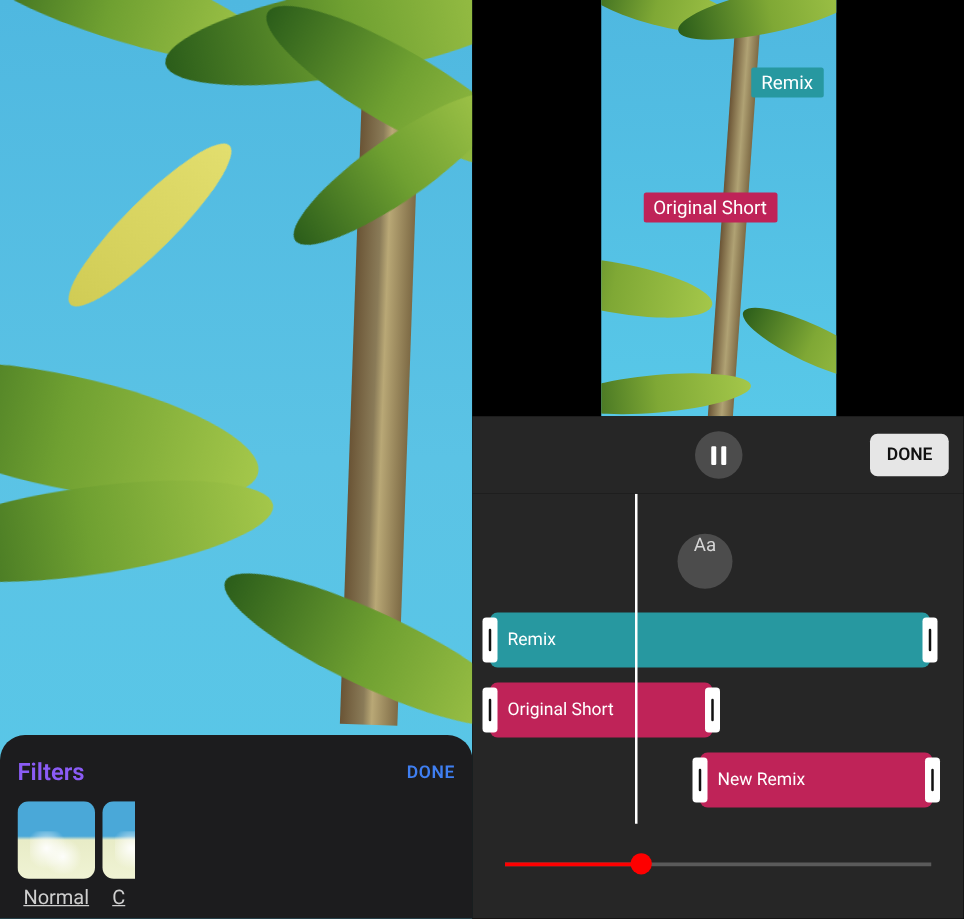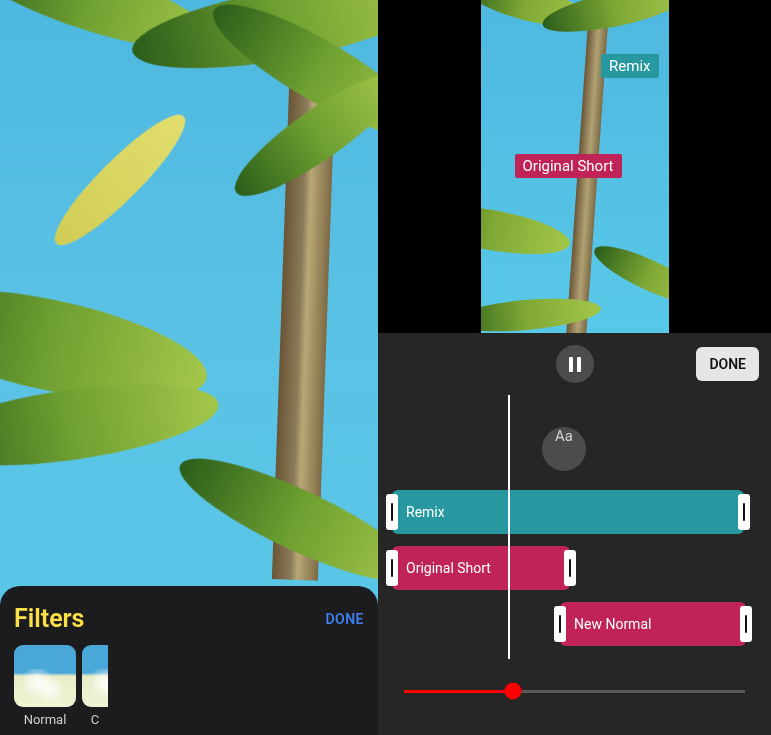--- a/index.html
+++ b/index.html
@@ -35,38 +35,38 @@
     .f6 { top:390px; left:-80px; width:300px; height:70px; transform: rotate(-8deg); }
     .f7 { top:490px; right:-50px; width:260px; height:60px; transform: rotate(25deg); }
     .f8 { top:160px; left:30px; width:180px; height:40px; transform: rotate(-45deg); background:linear-gradient(90deg,#d0cc55,#e2de6e);}
 
     .filters-panel {
       position: absolute; bottom: 0; left: 0; right: 0;
       background: #1c1c1e; border-radius: 20px 20px 0 0;
       padding: 18px 14px 8px;
     }
     .filters-header { display: flex; justify-content: space-between; align-items: center; margin-bottom: 12px; }
-    .filters-title { color: #fde047; font-size: 25px; font-weight: 600; }
+    .filters-title { color: #8b5cf6; font-size: 19px; font-weight: 600; }
     .filters-done { color: #3f7ff2; font-size: 14px; font-weight: 600; letter-spacing: 0.5px; cursor: pointer; }
 
     .filters-row { display: flex; gap: 6px; overflow-x: auto; scrollbar-width: none; }
     .filters-row::-webkit-scrollbar { display:none; }
     .filter-item { display:flex; flex-direction:column; align-items:center; flex:0 0 auto; }
     .filter-thumb {
       width: 62px; height: 62px; border-radius: 9px;
       background: linear-gradient(180deg,#4aa8d8 0%, #4aa8d8 45%, #e8ecc7 50%, #f0f3d4 100%);
       position: relative; overflow: hidden;
     }
     .filter-thumb.selected { outline: 2px solid #fff; outline-offset: 0; }
     .filter-thumb::after {
       content:""; position:absolute; bottom:4px; left:10px; width:44px; height:34px;
       background: radial-gradient(circle at 30% 40%, rgba(255,255,255,0.95), rgba(255,255,255,0) 45%),
                   radial-gradient(circle at 60% 60%, rgba(255,255,255,0.9), rgba(255,255,255,0) 45%);
     }
-    .filter-label { color:#cfcfcf; font-size:13px; margin-top:5px; }
+    .filter-label { color:#cfcfcf; font-size:16px; margin-top:5px;text-decoration:underline; }
     .filter-item.partial .filter-thumb { width: 26px; border-radius: 9px 0 0 9px; }
 
     
     .right-panel {
       width: 393px; height: 735px; background:#000;
       display:flex; flex-direction:column; position:relative;
     }
     .preview-area {
       height: 333px; background:#000; display:flex; align-items:center; justify-content:center; position:relative;
     }
@@ -216,21 +216,21 @@
       <div class="track">
         <div class="clip clip-original">
           <div class="handle left"></div>
           <span>Original Short</span>
           <div class="handle right"></div>
         </div>
       </div>
       <div class="track">
         <div class="clip clip-newshort">
           <div class="handle left"></div>
-          <span>New Normal</span>
+          <span>New Remix</span>
           <div class="handle right"></div>
         </div>
       </div>
     </div>
 
     <div class="seekbar">
       <div class="seek-track">
         <div class="seek-fill" id="seek-fill" style="width: 32%;"></div>
         <div class="seek-thumb" id="seek-thumb" style="left: 32%;"></div>
       </div>

